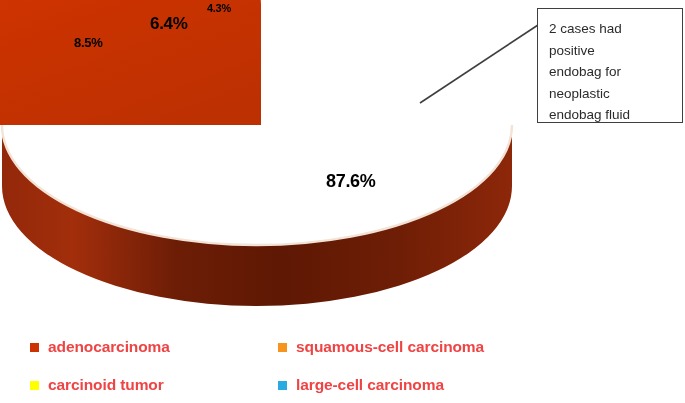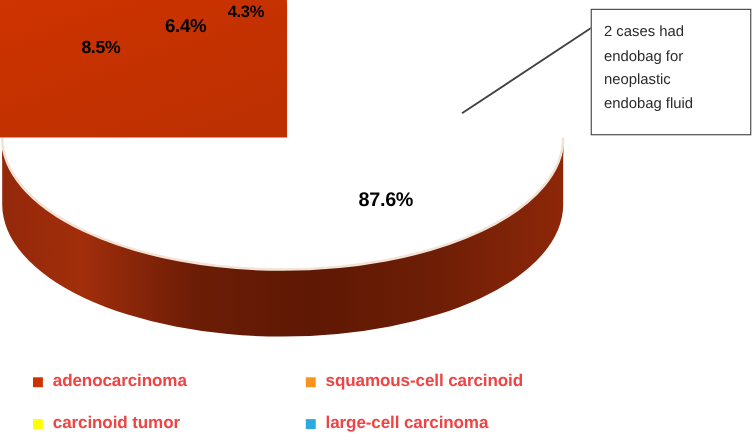--- a/index.html
+++ b/index.html
@@ -37,23 +37,23 @@
   
   .slice-label {
     position: absolute;
     font-family: "Liberation Sans", sans-serif;
     font-weight: bold;
     color: #000000;
     white-space: nowrap;
     letter-spacing: -0.3px;
   }
   .slice-label.major   { left: 326px; top: 171px; font-size: 18px; }
-  .slice-label.orange  { left:  74px; top:  35px; font-size: 16px; }
+  .slice-label.orange  { left:  74px; top:  35px; font-size: 13px; }
   .slice-label.yellow  { left: 150px; top:  14px; font-size: 17px; }
-  .slice-label.blue    { left: 207px; top:   2px; font-size: 15px; }
+  .slice-label.blue    { left: 207px; top:   2px; font-size: 11px; }
 
   
   .callout-line {
     position: absolute;
     left: 410px;
     top: 15px;
     width: 135px;
     height: 100px;
     pointer-events: none;
   }
@@ -183,35 +183,36 @@
   <div class="slice-label orange">8.5%</div>
   <div class="slice-label yellow">6.4%</div>
   <div class="slice-label blue">4.3%</div>
 
   <svg class="callout-line" viewBox="0 0 135 100">
     <line x1="10" y1="88" x2="128" y2="10" stroke="#3f3f3f" stroke-width="1.6"></line>
   </svg>
 
   <div class="callout-box">
     <p class="callout-text">2 cases had</p>
+    <p class="callout-text">positive</p>
     <p class="callout-text">endobag for</p>
     <p class="callout-text">neoplastic</p>
     <p class="callout-text">endobag fluid</p>
   </div>
 
   <div class="legend">
 
     <div class="legend-item r0 c0">
       <span class="legend-swatch" style="background-color: rgb(204, 51, 0);"></span>
       <span class="legend-label">adenocarcinoma</span>
     </div>
 
     <div class="legend-item r0 c1">
       <span class="legend-swatch" style="background-color: rgb(247, 148, 30);"></span>
-      <span class="legend-label">squamous-cell carcinoid</span>
+      <span class="legend-label">squamous-cell carcinoma</span>
     </div>
 
     <div class="legend-item r1 c0">
       <span class="legend-swatch" style="background-color: rgb(255, 255, 0);"></span>
       <span class="legend-label">carcinoid tumor</span>
     </div>
 
     <div class="legend-item r1 c1">
       <span class="legend-swatch" style="background-color: rgb(41, 171, 226);"></span>
       <span class="legend-label">large-cell carcinoma</span>

